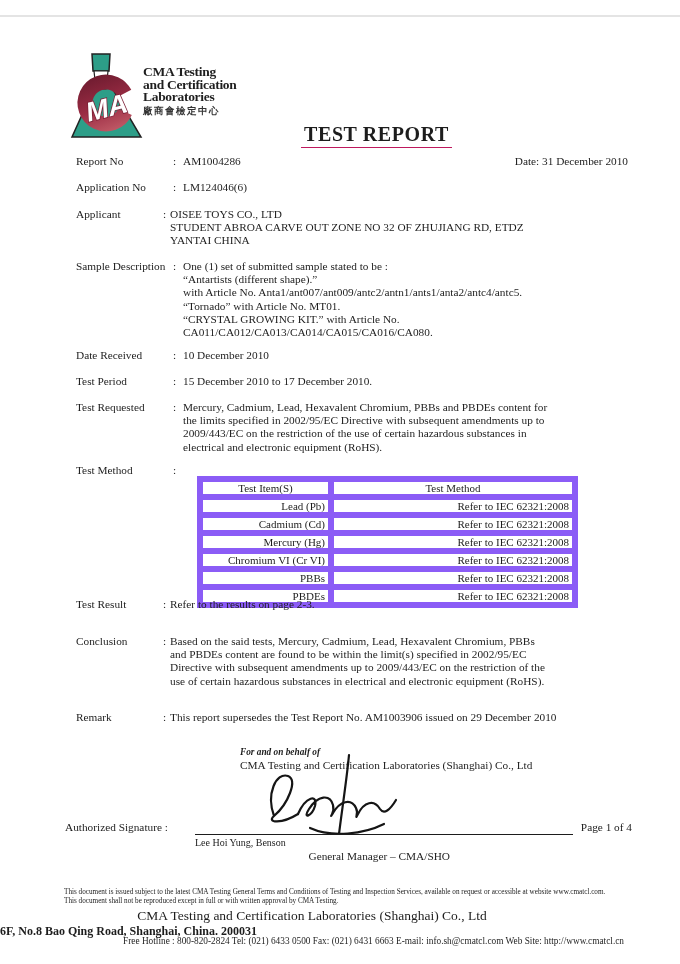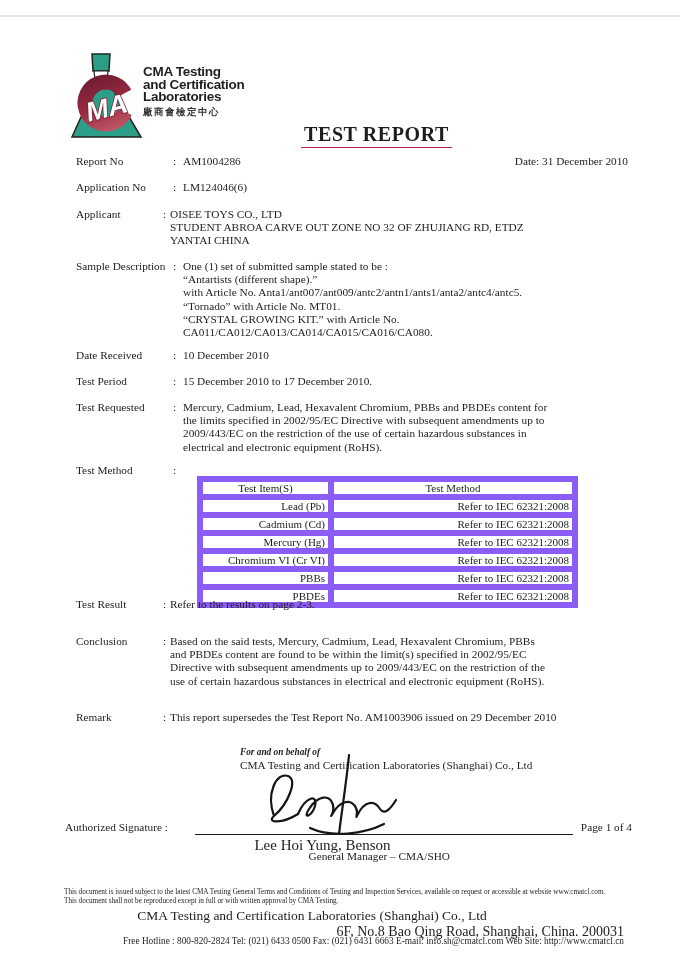--- a/index.html
+++ b/index.html
@@ -6,21 +6,21 @@
   html,body{margin:0;padding:0;background:#ffffff;}
   .page{
     position:relative;width:680px;height:964px;background:#ffffff;
     font-family:"Liberation Serif",serif;color:#1d1d1d;overflow:hidden;
   }
   .scan-top{position:absolute;top:15px;left:0;width:680px;height:2px;background:#e4e4e4;}
   
   .logo-svg{position:absolute;left:65px;top:40px;}
   .logo-name{
     position:absolute;left:143px;top:66px;
-    font-family:Liberation Sans, sans-serif;font-weight:bold;
+    font-family:Liberation Serif, serif;font-weight:bold;
     font-size:13.5px;line-height:12.6px;letter-spacing:-0.3px;color:#1f1f1f;white-space:nowrap;
   }
   .logo-cn{font-size:9.5px;line-height:11px;margin-top:2px;letter-spacing:1.5px;font-weight:bold;color:#333;}
   .title{
     position:absolute;left:301px;top:123px;
     font-family:Liberation Serif, serif;font-weight:bold;font-size:20px;
     letter-spacing:0.6px;border-bottom:1px solid #be185d;padding:0 3px 1px 3px;white-space:nowrap;
   }
   .date-line{position:absolute;right:52px;top:155px;font-size:11.3px;white-space:nowrap;}
   
@@ -44,27 +44,27 @@
   .mtable td{text-align:right;margin-left:24px;}
   .col-item{width:119px;}
   .col-method{width:232px;}
   
   .behalf{position:absolute;left:240px;top:747px;font-size:9.3px;font-style:italic;font-weight:bold;white-space:nowrap;}
   .sig-company{position:absolute;left:240px;top:759px;font-size:11.3px;white-space:nowrap;}
   .sig-svg{position:absolute;left:252px;top:752px;}
   .sig-line{position:absolute;left:195px;top:834px;width:378px;border-top:1.4px solid #1d1d1d;height:0;}
   .auth-label{position:absolute;left:65px;top:821px;font-size:11.3px;white-space:nowrap;}
   .page-label{position:absolute;right:48px;top:821px;font-size:11.3px;white-space:nowrap;}
-  .signer-name{position:absolute;left:195px;top:837px;width:255px;text-align:center;font-size:15px;white-space:nowrap;}
+  .signer-name{position:absolute;left:195px;top:837px;width:255px;font-size:10px;white-space:nowrap;}
   .signer-title{position:absolute;left:195px;top:850px;width:255px;text-align:right;font-size:11.3px;white-space:nowrap;}
   
   .f-d1{position:absolute;left:64px;top:888px;font-size:7.2px;white-space:nowrap;color:#222;}
   .f-d2{position:absolute;left:64px;top:897px;font-size:7.2px;white-space:nowrap;color:#222;}
   .f-company{position:absolute;left:0;top:908px;width:624px;text-align:center;font-size:13.5px;white-space:nowrap;}
-  .f-address{position:absolute;left:0;top:924px;width:624px;text-align:right;font-size:14px;white-space:nowrap;}
+  .f-address{position:absolute;left:0;top:924px;width:624px;text-align:left;font-size:12px;white-space:nowrap;font-weight:bold;}
   .f-contact{position:absolute;left:0;top:936px;width:624px;text-align:right;font-size:9.3px;white-space:nowrap;}
 </style>
 </head>
 <body>
 
 <div class="page">
   <div class="scan-top"></div>
 
   <svg class="logo-svg" width="135" height="110" viewBox="0 0 135 110">
     <defs>

